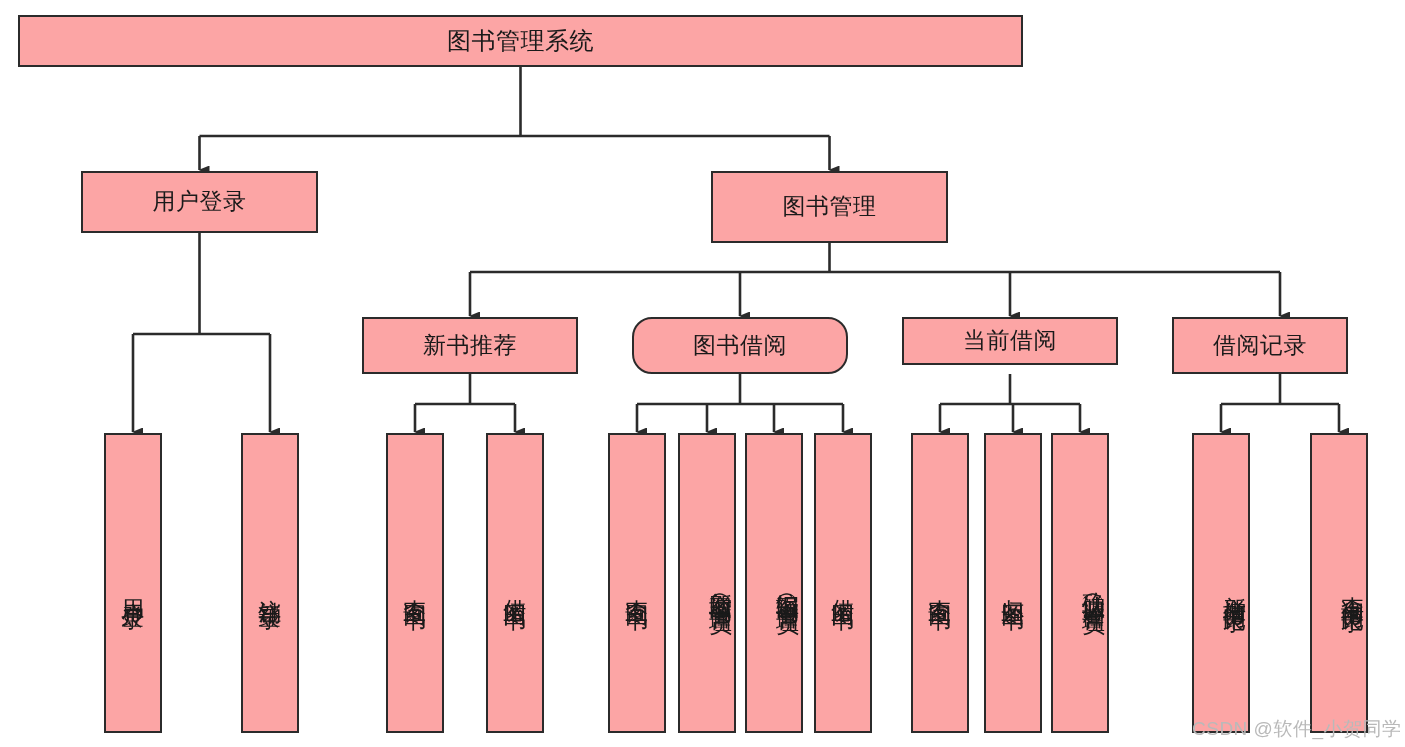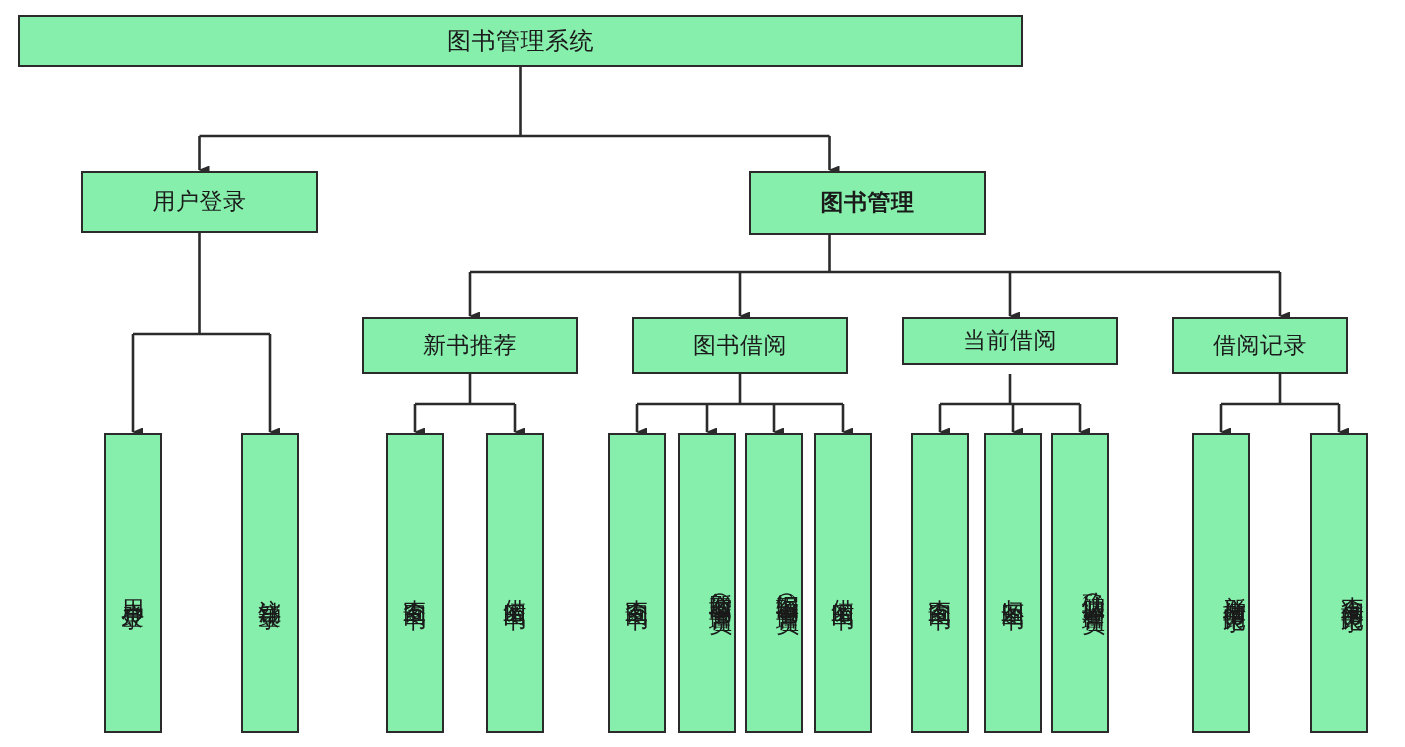--- a/index.html
+++ b/index.html
@@ -23,21 +23,21 @@
     position: absolute;
     left: 0;
     top: 0;
     width: 1405px;
     height: 747px;
   }
   .node {
     position: absolute;
     box-sizing: border-box;
     border: 2.4px solid #2b2b2b;
-    background: #86efac;
+    background: #fca5a5;
     display: flex;
     align-items: center;
     justify-content: center;
     color: #1a1a1a;
   }
   .node.horiz {
     font-size: 23px;
     letter-spacing: 0.5px;
     line-height: 1.1;
   }
@@ -116,27 +116,27 @@
         <line x1="1339" y1="404" x2="1339" y2="432" stroke="#2b2b2b" stroke-width="2.6" marker-end="url(#arrowhead)"></line>
       </g>
   </svg>
   <div id="node-layer">
       <div class="node horiz root" style="left: 18px; top: 15px; width: 1005px; height: 52px;">
         <span class="node-label">图书管理系统</span>
       </div>
       <div class="node horiz" style="left: 81px; top: 171px; width: 237px; height: 62px;">
         <span class="node-label">用户登录</span>
       </div>
-      <div class="node horiz" style="left: 749px; top: 171px; width: 237px; height: 64px; font-weight: bold;">
+      <div class="node horiz" style="left: 711px; top: 171px; width: 237px; height: 72px;">
         <span class="node-label">图书管理</span>
       </div>
       <div class="node horiz" style="left: 362px; top: 317px; width: 216px; height: 57px;">
         <span class="node-label">新书推荐</span>
       </div>
-      <div class="node horiz" style="left: 632px; top: 317px; width: 216px; height: 57px;">
+      <div class="node horiz" style="left: 632px; top: 317px; width: 216px; height: 57px; border-radius: 20px;">
         <span class="node-label">图书借阅</span>
       </div>
       <div class="node horiz" style="left: 902px; top: 317px; width: 216px; height: 48px;">
         <span class="node-label">当前借阅</span>
       </div>
       <div class="node horiz" style="left: 1172px; top: 317px; width: 176px; height: 57px;">
         <span class="node-label">借阅记录</span>
       </div>
       <div class="node vert centered" style="left: 104px; top: 433px; width: 58px; height: 300px;">
         <span class="node-label">用户登录</span>
@@ -171,13 +171,14 @@
       <div class="node vert" style="left: 1051px; top: 433px; width: 58px; height: 300px;">
         <span class="node-label">确认归还（管理员）</span>
       </div>
       <div class="node vert" style="left: 1192px; top: 433px; width: 58px; height: 300px;">
         <span class="node-label">新增借阅记录</span>
       </div>
       <div class="node vert" style="left: 1310px; top: 433px; width: 58px; height: 300px;">
         <span class="node-label">查询借阅记录</span>
       </div>
     </div>
+  <div class="watermark" style="left: 1192px; top: 716px; color: rgb(185, 185, 185);">CSDN @软件_小贺同学</div>
 </div>
 
 </body></html>

